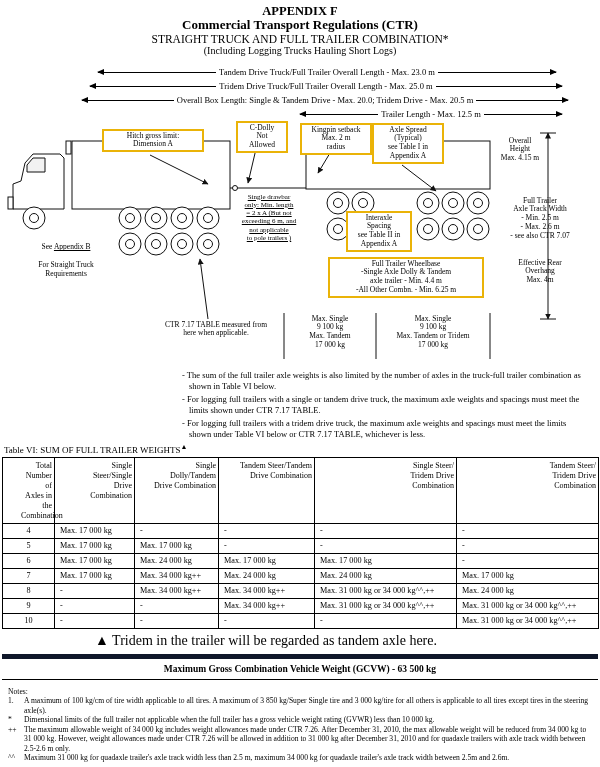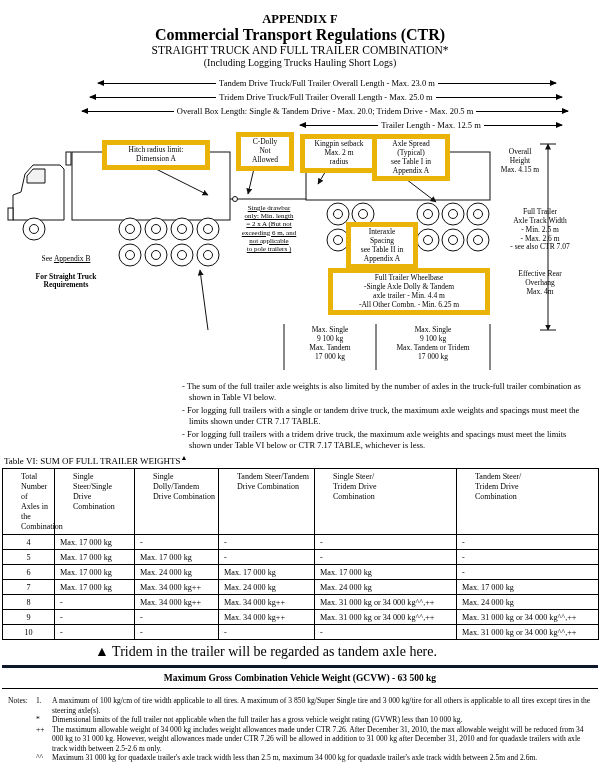--- a/index.html
+++ b/index.html
@@ -3,23 +3,23 @@
 <meta charset="utf-8">
 <style>
   html,body { margin:0; padding:0; background:#e8e8e8; }
   .page {
     position:relative; width:600px; height:767px; margin:0 auto;
     background:#ffffff; color:#000;
     font-family:"Liberation Serif","DejaVu Serif",serif;
     overflow:hidden;
   }
   
-  .hdr { text-align:center; padding-top:12px; line-height:1.12; }
+  .hdr { text-align:center; padding-top:4px; line-height:1.12; }
   .hdr .l1 { font-size:12.5px; font-weight:bold; }
-  .hdr .l2 { font-size:16px; font-weight:bold; }
+  .hdr .l2 { font-size:13px; font-weight:bold; }
   .hdr .l3 { font-size:11.5px; }
   .hdr .l4 { font-size:10px; }
   
   .dims { position:relative; height:56px; margin-top:8px; }
   .dim-row { position:absolute; display:flex; align-items:center; height:13px; }
   .dim-line { flex:1 1 auto; height:0; border-top:1px solid #000; position:relative; }
   .dim-line.l::before {
     content:""; position:absolute; left:-1px; top:-4px;
     border-top:3.5px solid transparent; border-bottom:3.5px solid transparent;
     border-right:7px solid #000;
@@ -30,49 +30,49 @@
     border-left:7px solid #000;
   }
   .dim-text { font-size:8.5px; white-space:nowrap; padding:0 3px; }
   
   .diagram { position:relative; height:244px; }
   .dsvg { position:absolute; left:0; top:0; }
   .dlabel {
     position:absolute; font-size:7.5px; line-height:1.18;
     text-align:center; white-space:pre-line;
   }
-  .boxed { border:5px solid #eab308; background:#fff; padding:1px 2px; }
+  .boxed { border:2px solid #eab308; background:#fff; padding:1px 2px; }
   .ta-l { text-align:center; }
   .fs7 { font-size:7px;text-decoration:underline; }
   .u { text-decoration:underline; }
-  .ml { white-space:pre-line;font-weight:bold; }
+  .ml { white-space:pre-line; }
   
   .bullets { margin:5px 10px 2px 182px; font-size:8.5px; line-height:1.3; }
   .bullets p { margin:0 0 2px 0; text-indent:-7px; padding-left:7px; }
   
   .caption { font-size:9px; margin:3px 0 2px 4px; }
   .caption sup { font-size:7px; }
   table.tvi { border-collapse:collapse; table-layout:fixed; width:596px; margin-left:2px; }
   table.tvi th, table.tvi td { border:1px solid #000; }
   table.tvi th {
-    font-weight:normal; text-align:left; vertical-align:top;
+    font-weight:normal; text-align:right; vertical-align:top;
     padding:3px 2px 0 18px; font-size:8px; height:62px; white-space:pre-line; line-height:1.25;margin-top:43px;
   }
   table.tvi td {
     padding:1px 5px; height:12px; font-size:8.2px; white-space:nowrap; overflow:hidden;
   }
   table.tvi td.c { text-align:center; }
   .tfoot-note { font-size:14px; padding:4px 0 2px 95px; }
   .gcvw {
-    border-top:3px solid #0f172a; border-bottom:1px solid #000;
+    border-top:5px solid #0f172a; border-bottom:1px solid #000;
     margin:3px 2px 0 2px; text-align:center; font-weight:bold;
     font-size:9.5px; padding:5px 0;
   }
   
-  .notes { display:flex; font-size:7.6px; line-height:1.25; padding:7px 6px 0 8px; }
+  .notes { display:flex; font-size:7.6px; line-height:1.25; padding:7px 6px 0 8px;flex-direction:column; }
   .notes-label { width:28px; flex:none; }
   .notes-items { flex:1; }
   .note-item { display:flex; }
   .note-marker { width:16px; flex:none; }
   .note-text { flex:1; }
 </style>
 </head>
 <body>
 
 <div class="page">
@@ -168,21 +168,21 @@
           <line x1="208" y1="198" x2="200" y2="138" marker-end="url(#ah)"></line>
         </g>
         <g>
           <line x1="284" y1="192" x2="284" y2="238"></line>
           <line x1="376" y1="192" x2="376" y2="238"></line>
           <line x1="490" y1="192" x2="490" y2="238"></line>
         </g>
       </g>
     </svg>
 
-    <div class="dlabel boxed" style="left:102px;top:8px;width:94px;">Hitch radius limit:
+    <div class="dlabel boxed" style="left:102px;top:8px;width:94px;">Hitch gross limit:
 Dimension A</div>
     <div class="dlabel boxed" style="left:236px;top:0px;width:44px;">C-Dolly
 Not
 Allowed</div>
     <div class="dlabel boxed" style="left:300px;top:2px;width:64px;">Kingpin setback
 Max. 2 m
 radius</div>
     <div class="dlabel boxed" style="left:372px;top:2px;width:64px;">Axle Spread
 (Typical)
 see Table I in
@@ -210,20 +210,22 @@
 axle trailer - Min. 4.4 m
 -All Other Combn. - Min. 6.25 m</div>
     <div class="dlabel" style="left:504px;top:138px;width:72px;">Effective Rear
 Overhang
 Max. 4m</div>
     <div class="dlabel" style="left:14px;top:114px;width:104px;">
       <div><span>See</span> <span class="u">Appendix B</span></div>
       <div class="ml">For Straight Truck
 Requirements</div>
     </div>
+    <div class="dlabel ta-l" style="left:140px;top:200px;width:152px;">CTR 7.17 TABLE measured from
+here when applicable.</div>
     <div class="dlabel" style="left:286px;top:194px;width:88px;">Max. Single
 9 100 kg
 Max. Tandem
 17 000 kg</div>
     <div class="dlabel" style="left:378px;top:194px;width:110px;">Max. Single
 9 100 kg
 Max. Tandem or Tridem
 17 000 kg</div>
   </div>
 

